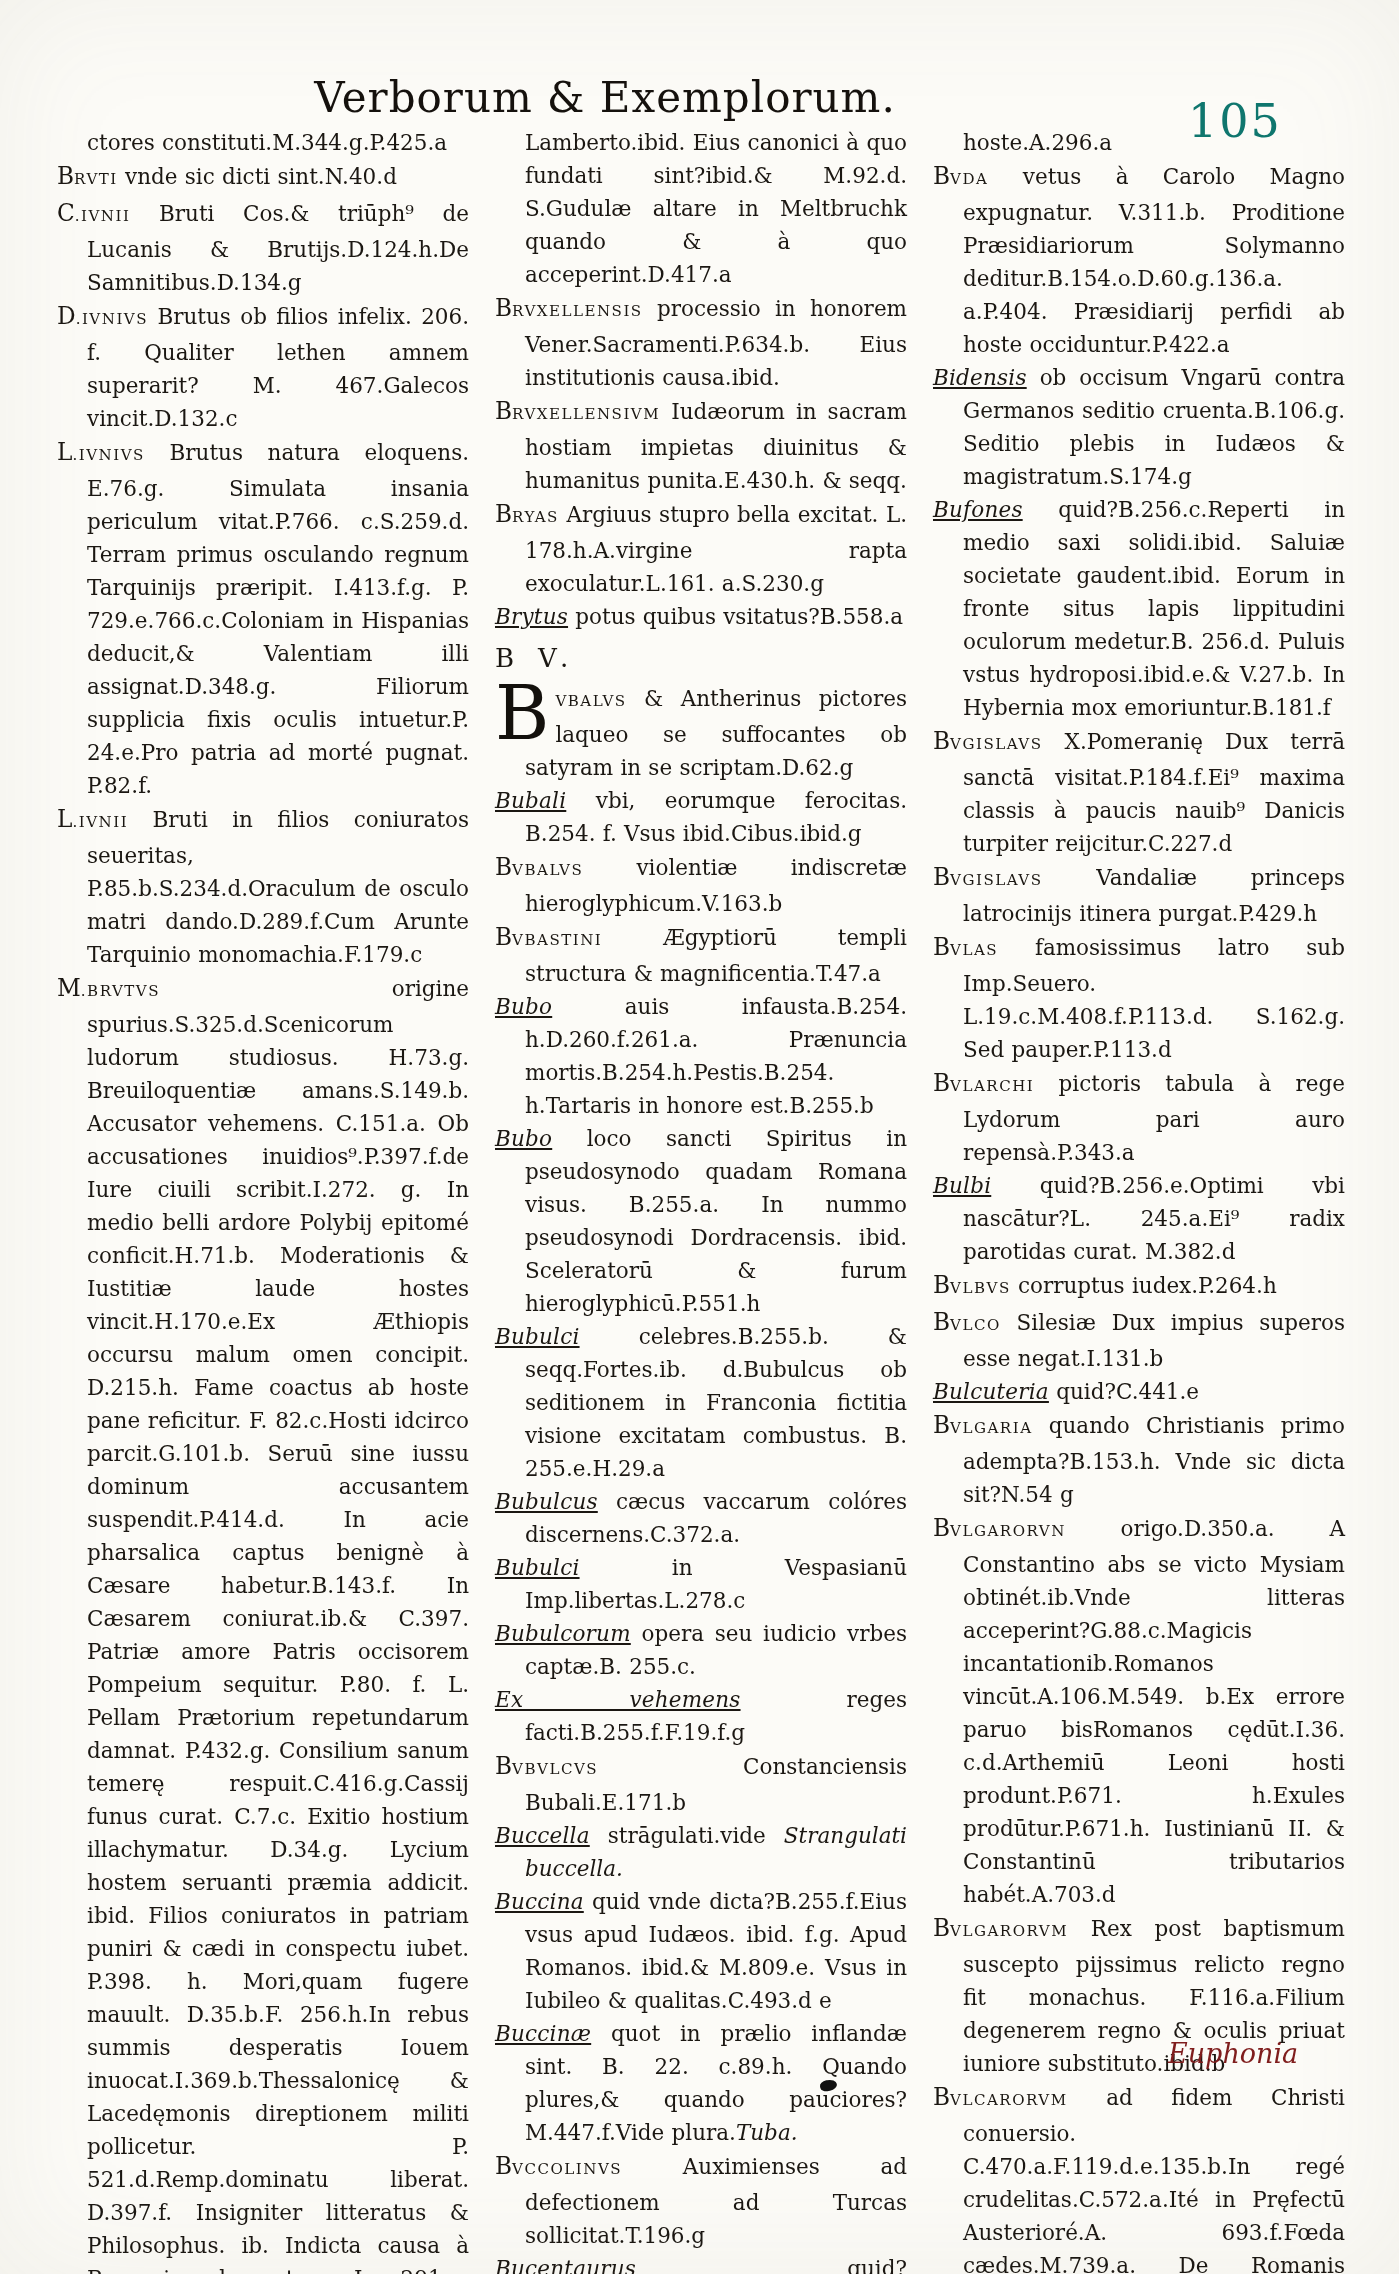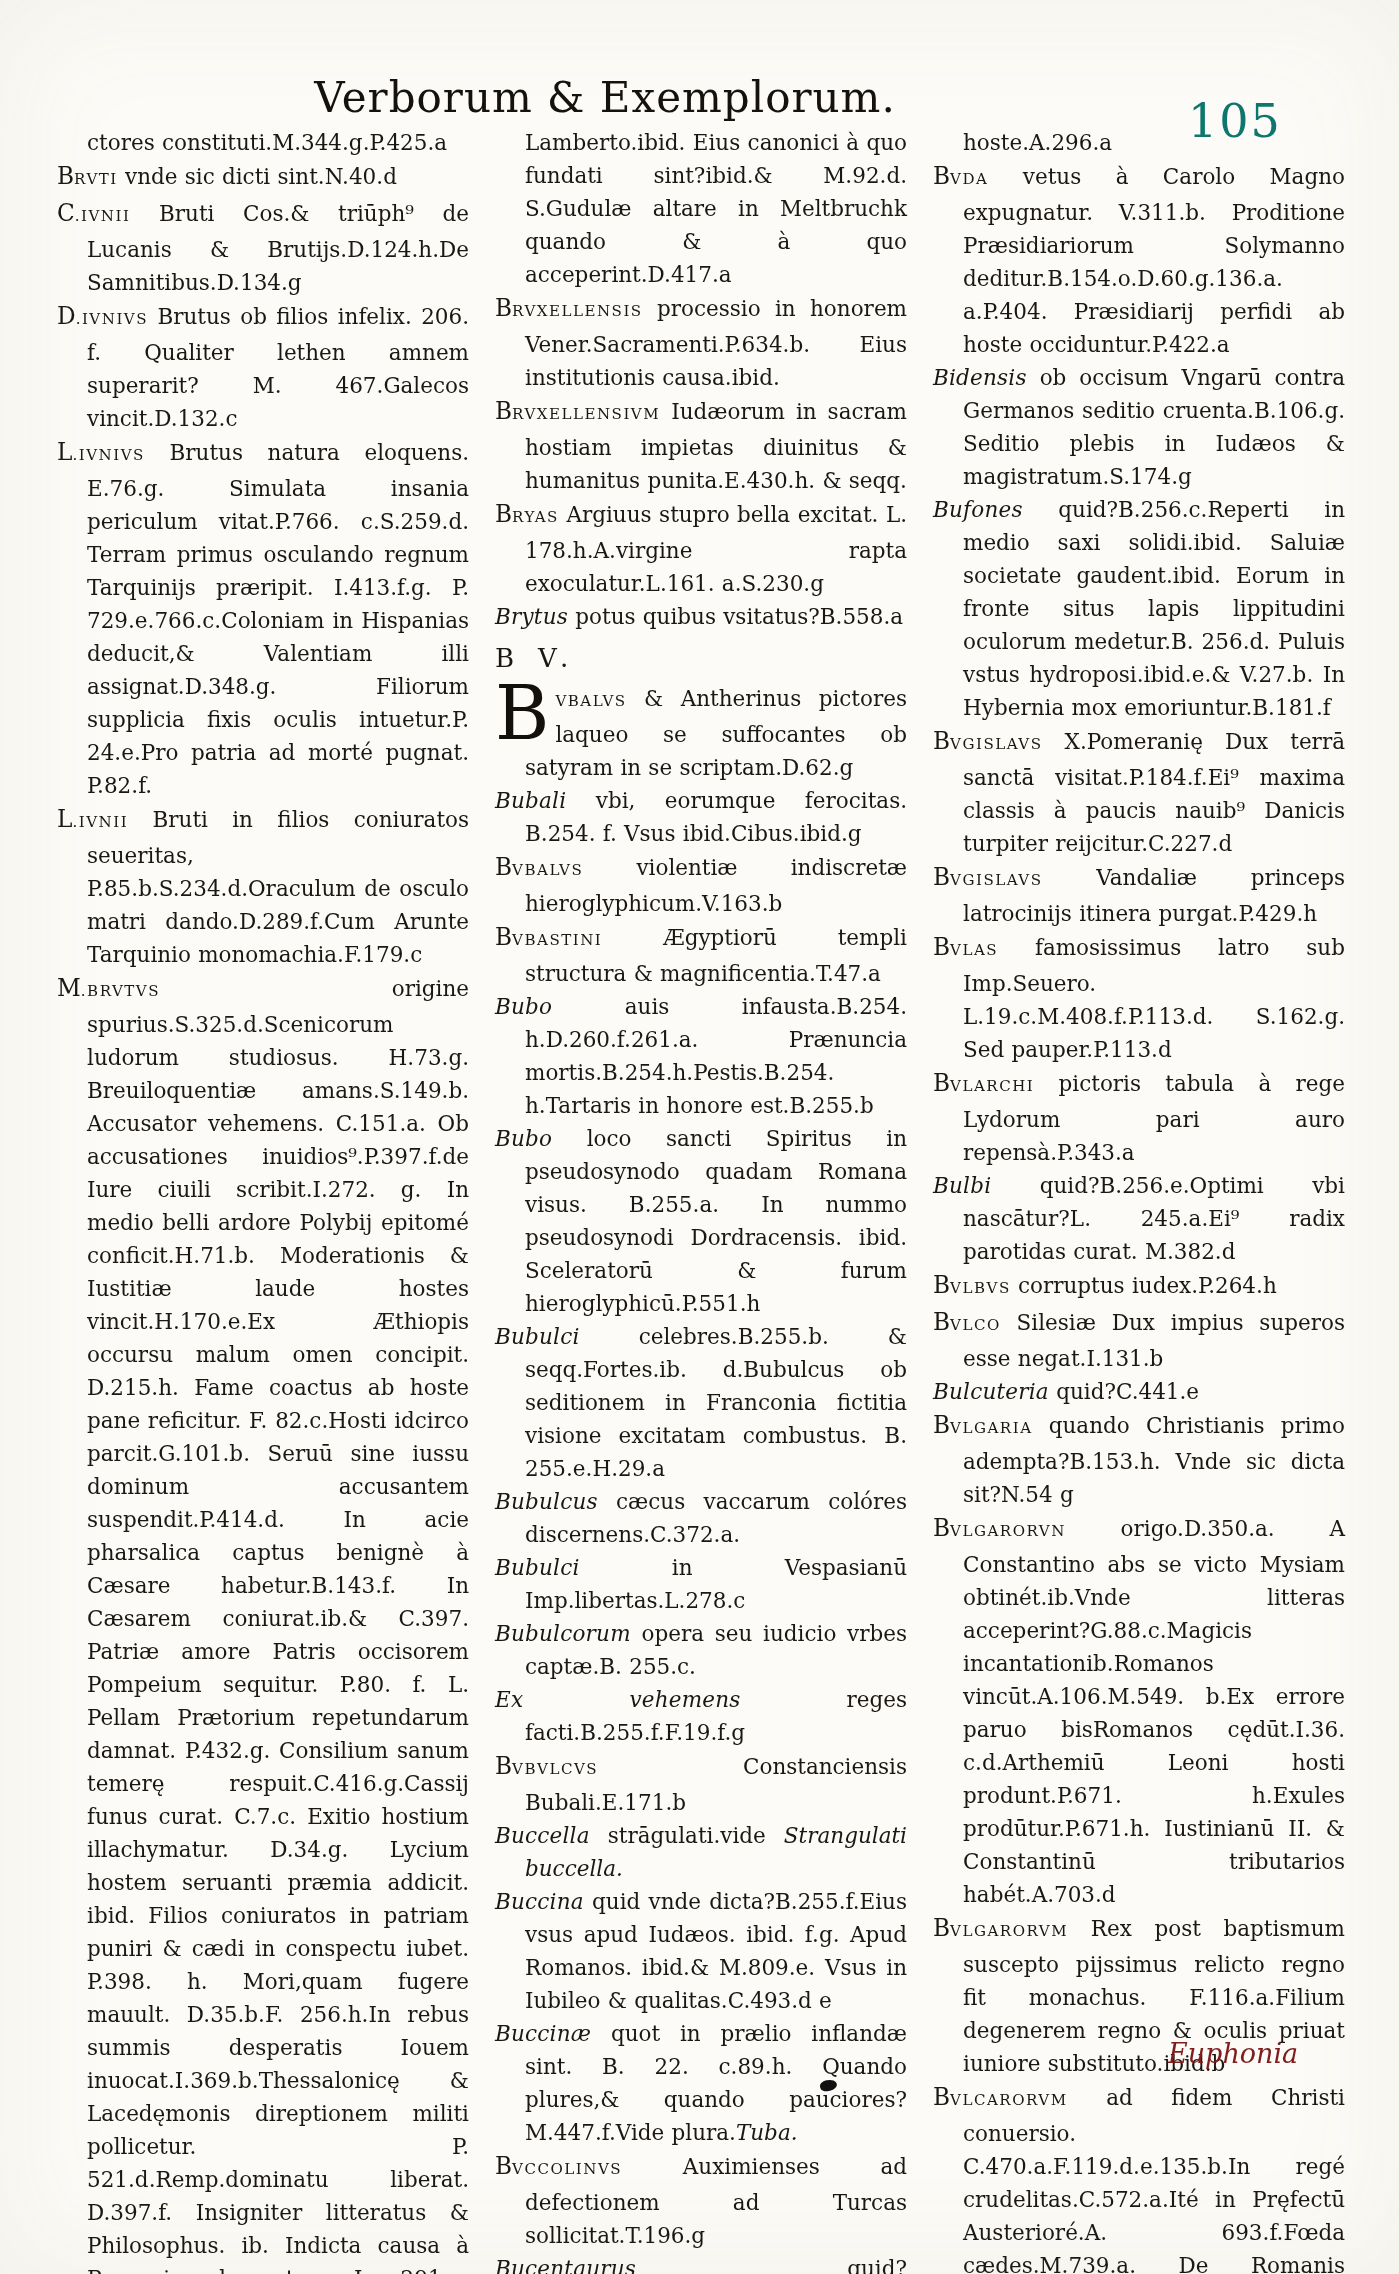--- a/index.html
+++ b/index.html
@@ -37,21 +37,21 @@
     padding-left:30px;text-indent:-30px;
     font-size:21.5px;line-height:33px;
     text-align:justify;
     word-spacing:.02em;
   }
   .entry.cont{text-indent:0;}
   .entry.drop{padding-left:30px;text-indent:0;}
   .head{white-space:nowrap;}
   .head .init{font-size:1.08em;}
   .head .sc{text-transform:uppercase;font-size:.70em;letter-spacing:.10em;}
-  .head.ital{font-style:italic;letter-spacing:.01em;}
+  .head.ital{font-style:italic;letter-spacing:.01em;text-decoration:underline;}
   .body-text i{font-style:italic;}
   .dropcap{
     float:left;
     font-size:74px;line-height:58px;
     margin:2px 6px 0 -30px;
     color:#13100c;
   }
   .section-heading{
     font-size:26px;line-height:33px;
     letter-spacing:.30em;

